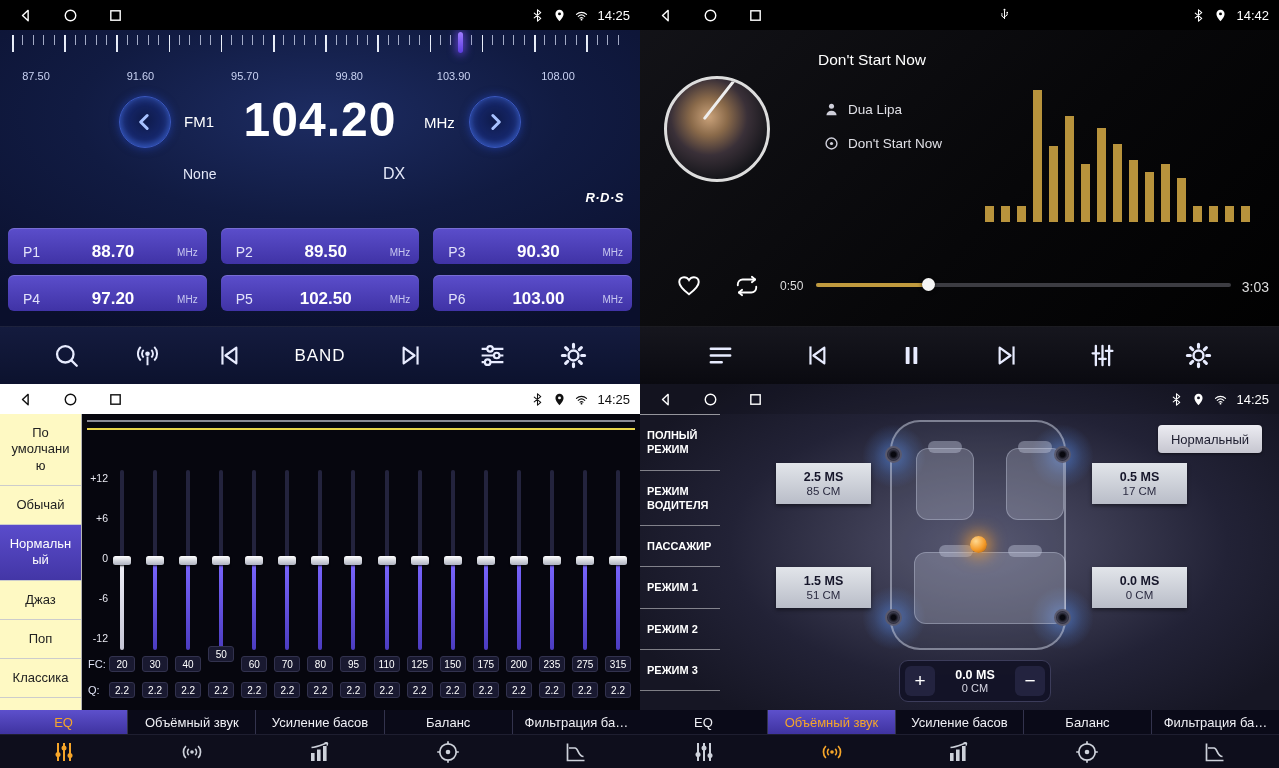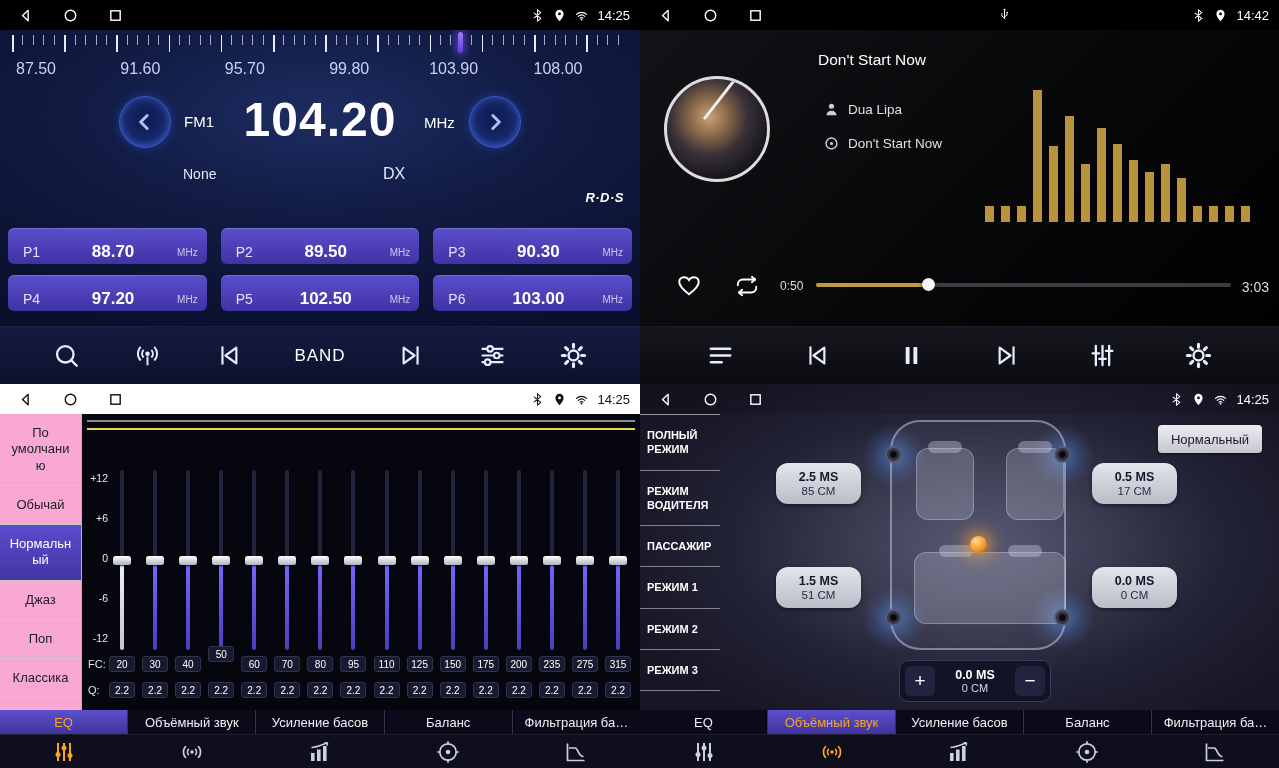--- a/index.html
+++ b/index.html
@@ -32,21 +32,21 @@
 
   
   .ruler { position:absolute; top:32px; left:0; right:0; height:46px; }
   .ticks-small { position:absolute; top:3px; left:12px; right:12px; height:10px;
     background: repeating-linear-gradient(90deg, rgba(225,232,255,0.7) 0 1px, transparent 1px 10.44px); }
   .ticks-large { position:absolute; top:3px; left:12px; right:12px; height:17px;
     background: repeating-linear-gradient(90deg, rgba(240,245,255,0.95) 0 1.6px, transparent 1.6px 52.2px); }
   .freq-indicator { position:absolute; left:458px; top:0; width:5px; height:21px; border-radius:3px;
     background:linear-gradient(180deg,#9f7cff,#5c3ce0); box-shadow:0 0 8px 2px rgba(120,80,255,0.7); }
   .scale-labels { position:absolute; inset:0; }
-  .scale-label { position:absolute; top:28px; transform:translateX(-50%); font-size:16px; color:#c9d2f2; }
+  .scale-label { position:absolute; top:38px; transform:translateX(-50%); font-size:11px; color:#c9d2f2; }
 
   .round-btn { position:absolute; top:96px; width:52px; height:52px; border-radius:50%; cursor:pointer;
     background: radial-gradient(circle at 50% 45%, #0e1a4a 0%, #16276b 55%, #2a4bb0 88%, #1a2f80 100%);
     border:1px solid #3a58c0; display:flex; align-items:center; justify-content:center;
     box-shadow:0 0 10px rgba(40,80,220,0.55), inset 0 0 8px rgba(90,140,255,0.4); }
   #tune-down { left:119px; } #tune-up { left:469px; }
   .chev { width:26px; height:26px; display:block; }
   .chev svg { width:100%; height:100%; }
 
   .freq-band { position:absolute; left:184px; top:113px; font-size:15px; color:#fff; }
@@ -99,21 +99,21 @@
   .time-elapsed { position:absolute; left:140px; top:279px; font-size:12px; color:#ddd; }
   .time-total   { position:absolute; right:10px; top:279px; font-size:14px; color:#ddd; }
   .progress { position:absolute; left:176px; right:48px; top:283px; height:4px;
     background:#3c3c42; border-radius:2px; cursor:pointer; }
   .progress-fill { position:absolute; left:0; top:0; bottom:0; background:#c09a3e; border-radius:2px; }
   .progress-thumb { position:absolute; top:-5px; width:13px; height:13px; border-radius:50%;
     background:#f5f5f5; box-shadow:0 0 4px rgba(0,0,0,0.7); }
 
   
   .eq-sidebar { position:absolute; left:0; top:30px; bottom:58px; width:82px;
-    background:#f9a8d4; border-right:1px solid #b5b5b5; display:flex; flex-direction:column; }
+    background:#fef9c3; border-right:1px solid #b5b5b5; display:flex; flex-direction:column; }
   .eq-preset { padding:11px 7px; text-align:center; font-size:13px; color:#222;
     border-bottom:1px solid #ccc; cursor:pointer; line-height:1.25; word-break:break-word; }
   .eq-preset.selected { background:linear-gradient(180deg,#5a4ccb,#4336a6); color:#fff; }
 
   .eq-main { position:absolute; left:82px; right:0; top:30px; bottom:58px; background:#06060e; }
   .curve-gray   { position:absolute; left:5px; right:5px; top:6px;  height:2px; background:#8a8a94; }
   .curve-yellow { position:absolute; left:5px; right:5px; top:14px; height:2px; background:#e8d44a; }
   .lvl-label { position:absolute; left:2px; transform:translateY(-50%); width:24px; text-align:right;
     font-size:10.5px; color:#e8e8f0; }
   .eq-slider { position:absolute; width:20px; top:56px; height:180px; cursor:pointer; }
@@ -170,21 +170,21 @@
   .sp-fl { left:5px; top:30px; } .sp-fr { right:5px; top:30px; }
   .sp-rl { left:5px; bottom:28px; } .sp-rr { right:5px; bottom:28px; }
   .glow { position:absolute; width:64px; height:64px; border-radius:50%;
     background:radial-gradient(circle, rgba(90,150,255,0.55) 0%, rgba(90,150,255,0.15) 45%, transparent 70%); }
   .gl-fl { left:-18px; top:8px; } .gl-fr { right:-18px; top:8px; }
   .gl-rl { left:-18px; bottom:4px; } .gl-rr { right:-18px; bottom:4px; }
   .center-ball { position:absolute; left:90px; top:120px; width:17px; height:17px; border-radius:50%;
     background:radial-gradient(circle at 35% 30%, #ffd890, #f49a28 55%, #a85a08);
     box-shadow:0 0 16px 4px rgba(255,160,40,0.75); }
 
-  .delay-chip { position:absolute; width:85px; height:41px; border-radius:12px; cursor:pointer;
+  .delay-chip { position:absolute; width:95px; height:41px; border-radius:0; cursor:pointer;
     background:linear-gradient(180deg,#e2e5ea 0%, #b9bdc8 100%);
     display:flex; flex-direction:column; align-items:center; justify-content:center; gap:1px;
     box-shadow:0 2px 4px rgba(0,0,0,0.45); }
   .dc-ms { font-size:12.5px; font-weight:bold; color:#16162a; }
   .dc-cm { font-size:11.5px; color:#2a2a40; }
   #chip-fl { left:136px; top:79px; }  #chip-fr { left:452px; top:79px; }
   #chip-rl { left:136px; top:183px; } #chip-rr { left:452px; top:183px; }
 
   .adjuster { position:absolute; left:259px; top:276px; width:152px; height:42px;
     background:rgba(18,18,38,0.92); border:1px solid #3c3c5a; border-radius:9px;

